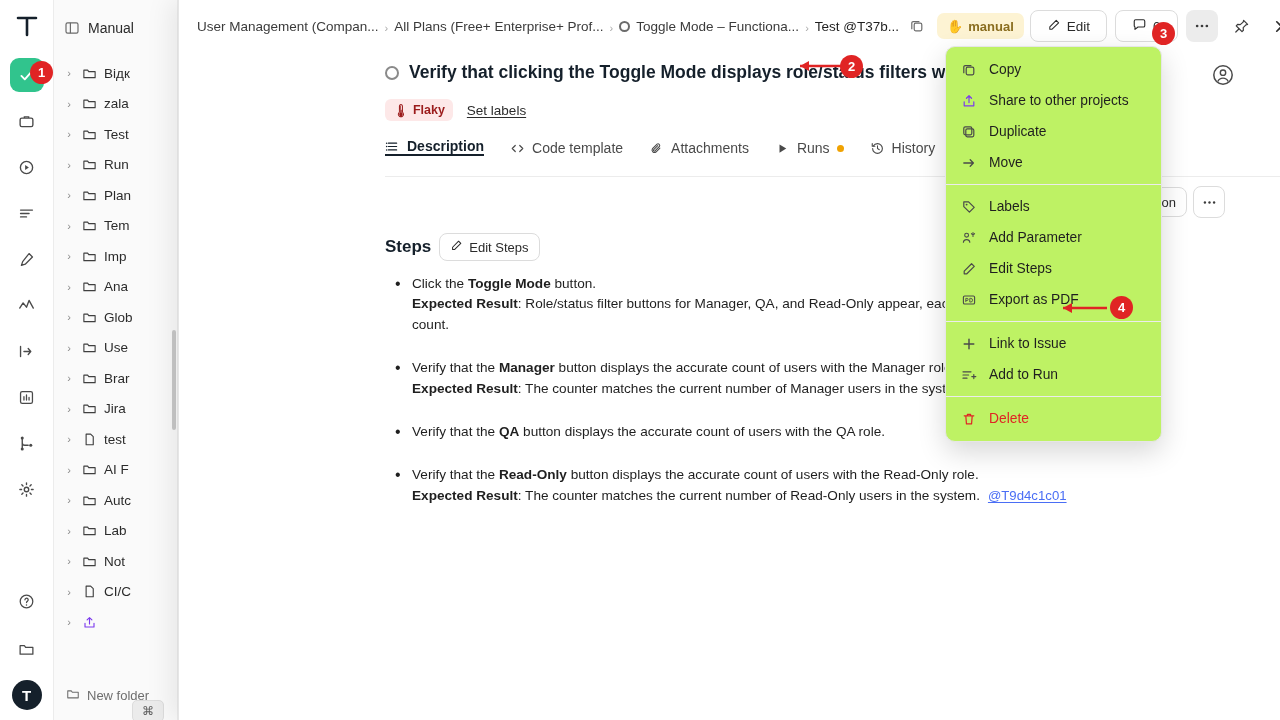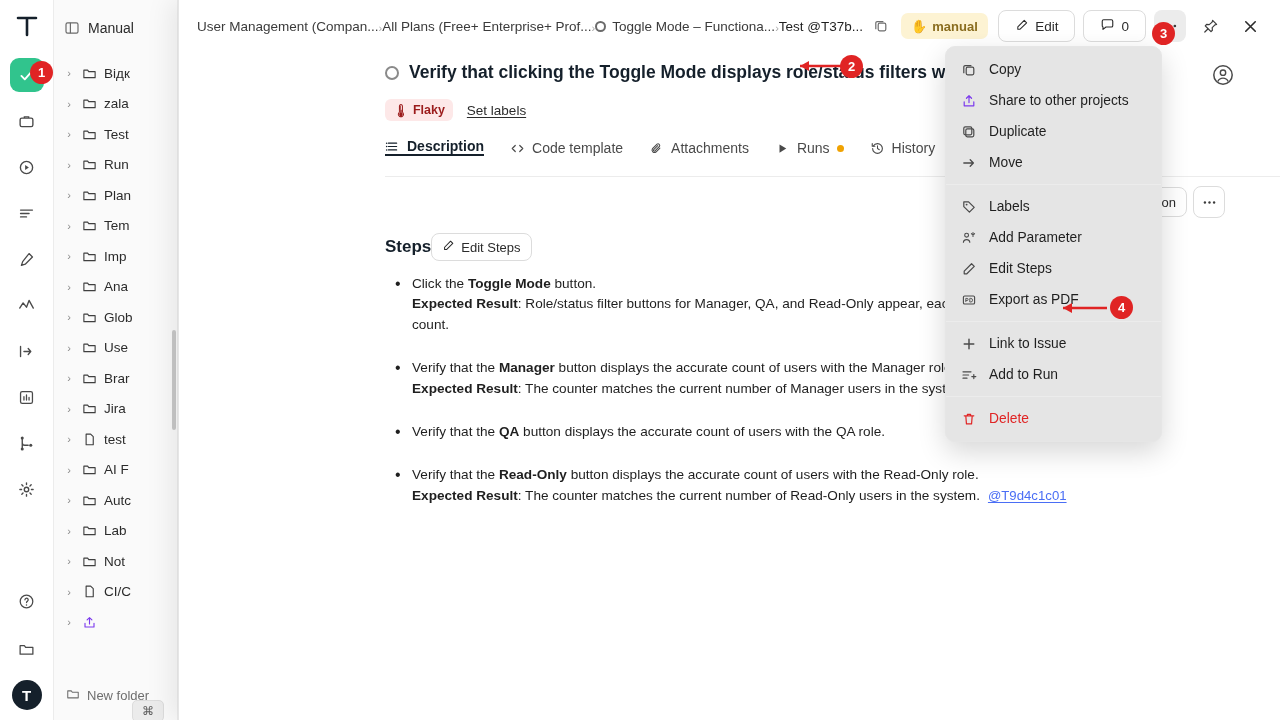--- a/index.html
+++ b/index.html
@@ -71,21 +71,21 @@
 
   
   .panel {
     position: absolute; left: 178px; top: 0; width: 1102px; height: 720px;
     background: #fff; border-left: 1px solid #e6e6e6;
     box-shadow: -8px 0 24px rgba(0,0,0,.08);
   }
   .panel-top {
     height: 52px; display: flex; align-items: center; padding: 0 14px 0 18px; gap: 6px;
   }
-  .crumbs { display: flex; align-items: flex-end; font-size: 13.5px; color: #3b3b3b; }
+  .crumbs { display: flex; align-items: flex-end; gap: 6px; font-size: 13.5px; color: #3b3b3b; }
   .crumb { display: flex; align-items: center; gap: 6px; max-width: 210px; overflow: hidden; white-space: nowrap; text-overflow: ellipsis; }
   .crumb-sep { color: #a9a9a9; font-size: 11px; }
   .crumb .dot-circle { width: 11px; height: 11px; border-radius: 50%; border: 2px solid #6b6b6b; flex: 0 0 11px; }
   .crumb.test { color: #1f1f1f; }
   .copy-btn { margin-left: 4px; color: #6d6d6d; display: flex; align-items: center; }
   .manual-chip {
     margin-left: 6px; height: 26px; padding: 0 10px; border-radius: 7px;
     background: #fdf3d3; color: #8a6d1f; font-size: 13px; font-weight: 600;
     display: flex; align-items: center; gap: 5px;
   }
@@ -120,21 +120,21 @@
   .tab .dot-amber { width: 7px; height: 7px; border-radius: 50%; background: #f0a202; }
   .tabs-underline { position: absolute; left: 206px; top: 176px; width: 1035px; height: 1px; background: #ececec; }
 
   .copy-desc-btn { position: absolute; right: 55px; top: 186px; display: flex; align-items: center; gap: 6px; }
   .desc-btn {
     height: 30px; padding: 0 10px; border: 1px solid #dcdcdc; border-radius: 8px; background: #fff;
     font-size: 13px; color: #2b2b2b; display: flex; align-items: center; overflow: hidden; white-space: nowrap;
   }
 
   
-  .steps-head { position: absolute; left: 206px; top: 233px; display: flex; align-items: center; gap: 0; }
+  .steps-head { position: absolute; left: 206px; top: 233px; display: flex; align-items: center; gap: 8px; }
   .steps-title { font-size: 17px; font-weight: 700; color: #15202b; }
   .edit-steps-btn {
     height: 28px; padding: 0 10px; border: 1px solid #dcdcdc; border-radius: 8px; background: #fff;
     font-size: 13px; color: #2b2b2b; display: flex; align-items: center; gap: 6px;
   }
   .steps-list { position: absolute; left: 206px; top: 274px; width: 760px; }
   .step { position: relative; padding-left: 27px; margin-bottom: 23px; font-size: 13.6px; color: #1f1f1f; line-height: 1.5; }
   .step::before {
     content: "•"; position: absolute; left: 10px; top: -2px; font-size: 16px; color: #1f1f1f;
   }
@@ -146,21 +146,21 @@
     position: absolute; right: 40px; top: 506px; display: flex; align-items: center; gap: 7px;
     font-size: 13px; color: #6e6e6e;
   }
   .created-by .who { font-weight: 700; color: #1f1f1f; }
   .blur-name { display: inline-flex; align-items: center; gap: 4px; }
   .blur-chunk { height: 11px; border-radius: 2px; background: #c8c8c8; filter: blur(2.2px); display: inline-block; }
 
   
   .ctx-menu {
     position: absolute; left: 945px; top: 46px; width: 217px;
-    background: #e5e5e5; border: 1px solid #e6e6e6; border-radius: 10px;
+    background: #bef264; border: 1px solid #e6e6e6; border-radius: 10px;
     box-shadow: 0 10px 28px rgba(0,0,0,.16); padding: 7px 0;
   }
   .ctx-item {
     height: 31px; display: flex; align-items: center; gap: 12px; padding: 0 14px;
     font-size: 13.8px; color: #1f1f1f;
   }
   .ctx-item .ci { width: 17px; display: flex; align-items: center; justify-content: center; color: #4a4a4a; }
   .ctx-sep { height: 1px; background: #ececec; margin: 6px 0; }
   .ctx-item.danger { color: #e02424; }
   .ctx-item.danger .ci { color: #e02424; }

